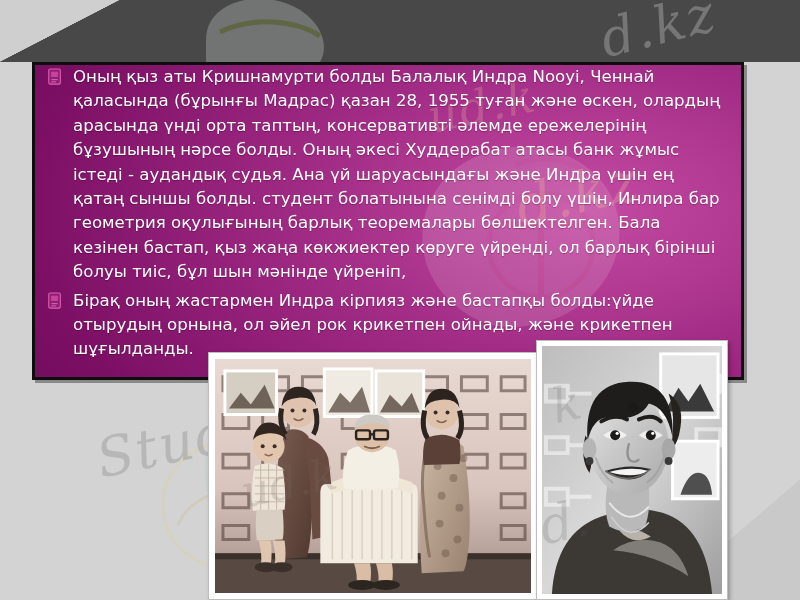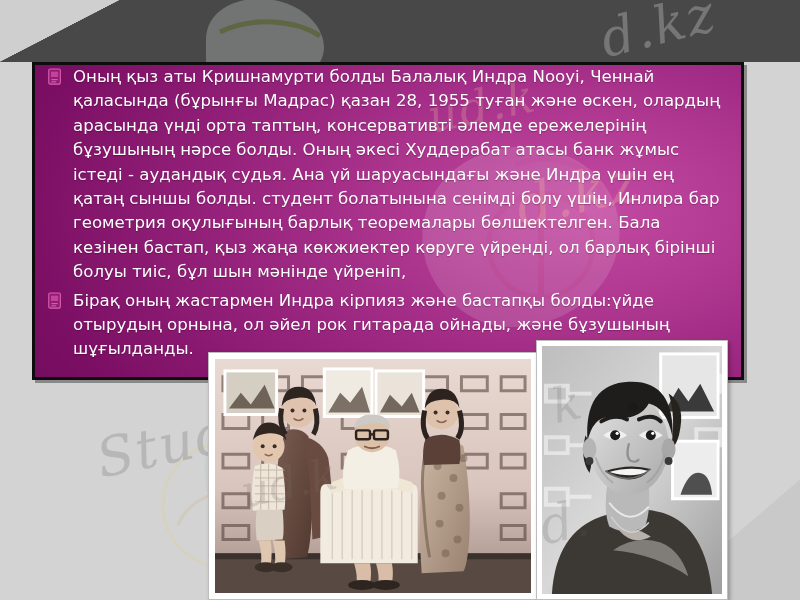--- a/index.html
+++ b/index.html
@@ -166,21 +166,21 @@
     </div>
 
     <div class="para" style="margin-top:4px;">
       <span class="bullet">
         <svg viewBox="0 0 18 20" width="16" height="18">
           <rect x="2" y="1" width="13" height="17" rx="1.5" fill="#8d2070" stroke="#e45fb6" stroke-width="1.2"></rect>
           <rect x="4.5" y="4" width="8" height="6" fill="#c93f9c"></rect>
           <path d="M5 13 h7 M5 15.5 h5" stroke="#e874c0" stroke-width="1"></path>
         </svg>
       </span>
-      <span class="ptext">Бірақ оның жастармен Индра кірпияз және бастапқы болды:үйде отырудың орнына, ол әйел рок гитарада ойнады, және бұзушының шұғылданды.</span>
+      <span class="ptext">Бірақ оның жастармен Индра кірпияз және бастапқы болды:үйде отырудың орнына, ол әйел рок крикетпен ойнады, және крикетпен шұғылданды.</span>
     </div>
   </div>
 
   <div class="photo" id="photo-family">
     <div class="frame">
       <svg viewBox="0 0 318 236" preserveAspectRatio="none">
         <defs>
           <linearGradient id="sepiaBg" x1="0" y1="0" x2="0" y2="1">
             <stop offset="0%" stop-color="#e8d9d2"></stop>
             <stop offset="55%" stop-color="#d9c5bd"></stop>

